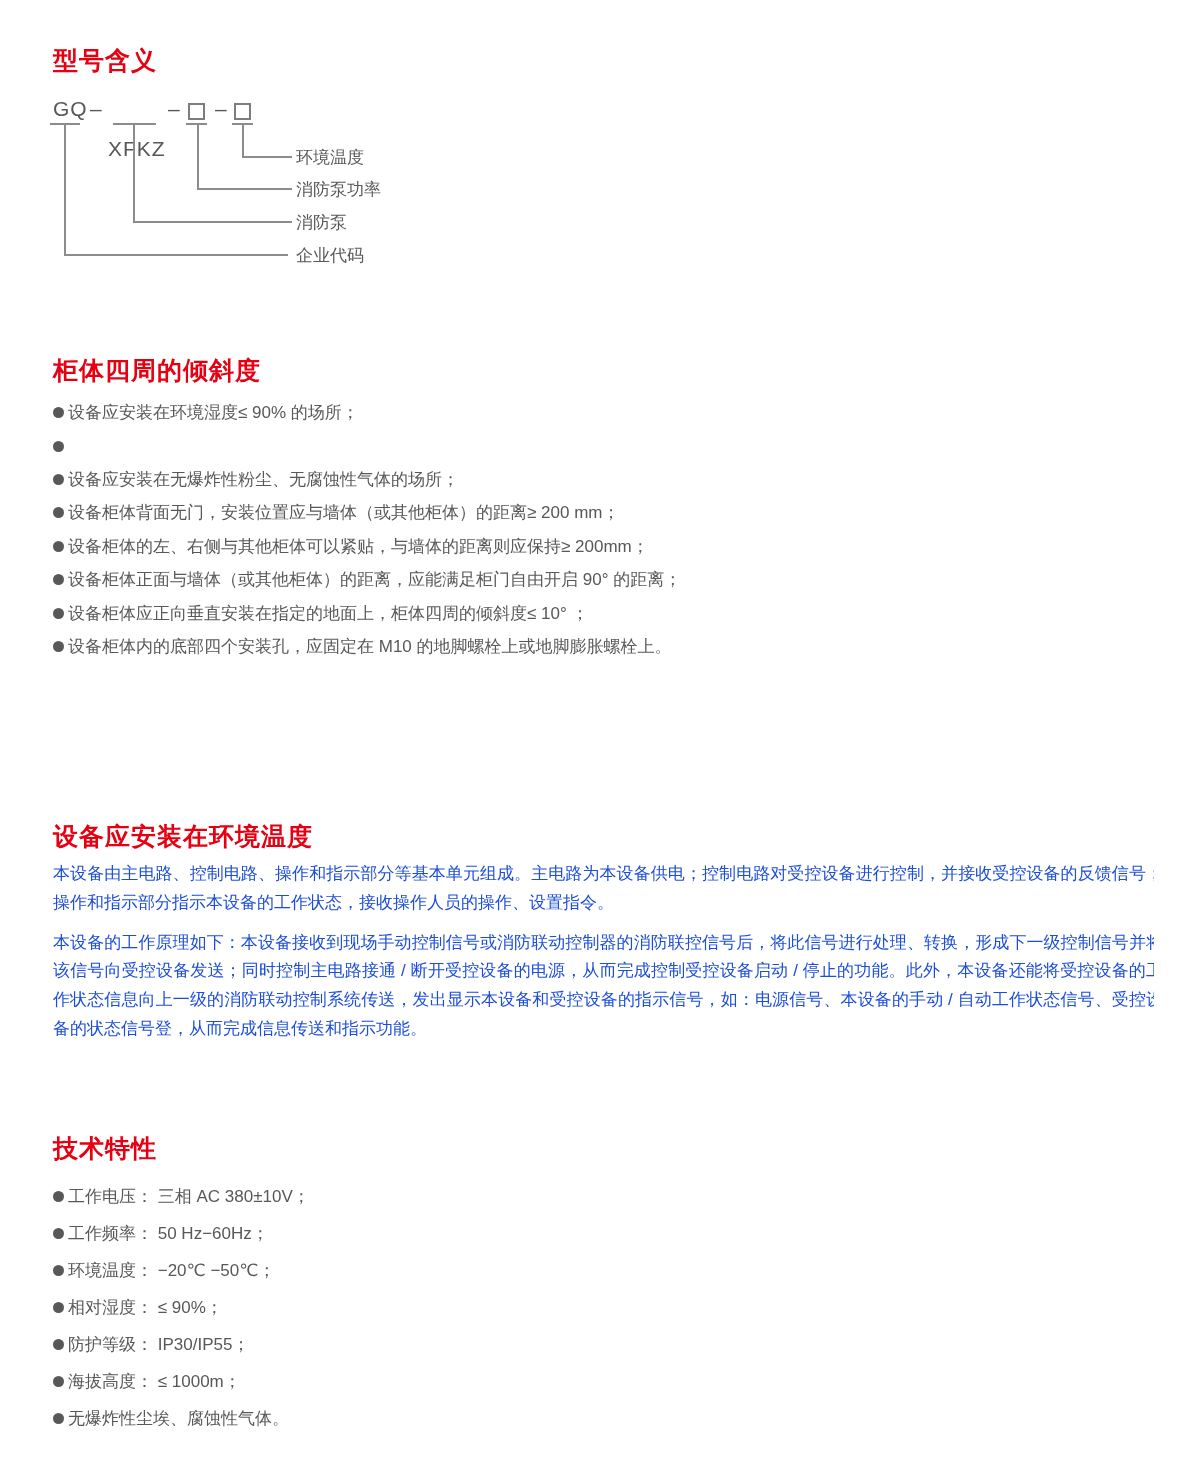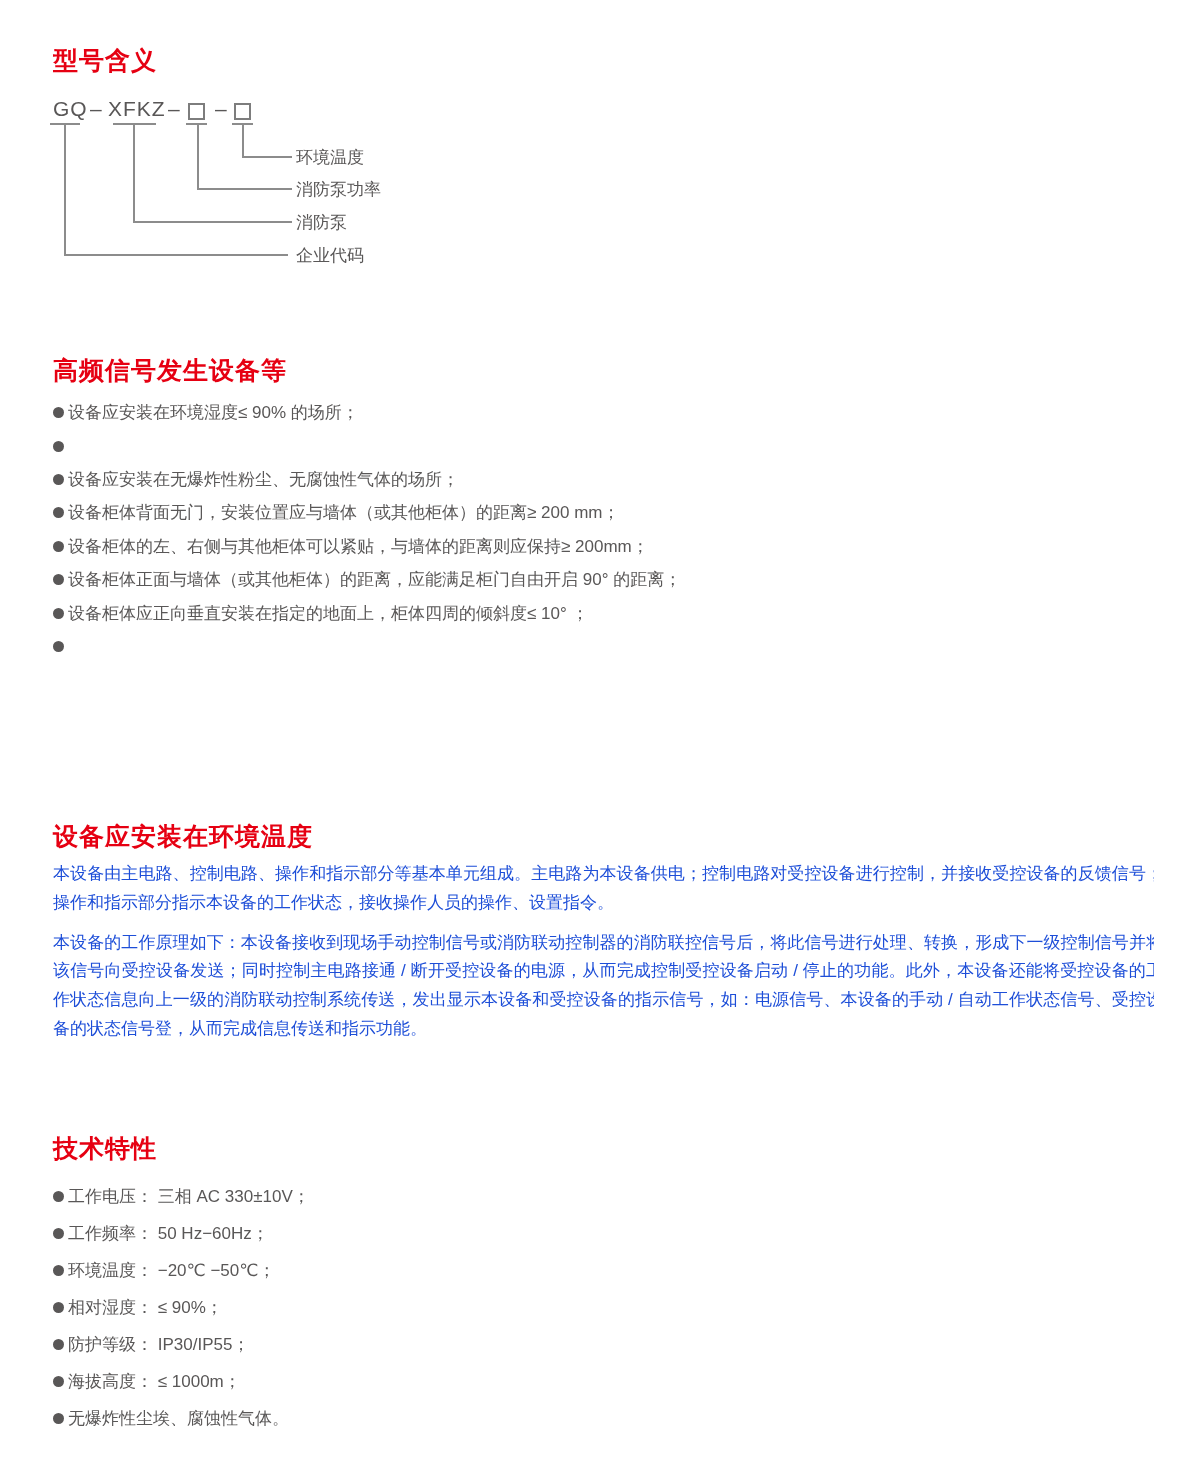--- a/index.html
+++ b/index.html
@@ -49,21 +49,21 @@
 <body>
 
 <div class="page">
 
   <div class="sec-title" style="top:48px;">型号含义</div>
 
   <div class="diagram">
 
     <span class="code-seg" style="left:0;">GQ</span>
     <span class="code-dash" style="left:37px;">–</span>
-    <span class="code-seg" style="left:55px;">XFKZ</span>
+    <span class="code-seg" style="left:55px;margin-top:40px;">XFKZ</span>
     <span class="code-dash" style="left:115px;">–</span>
     <span class="ph-box" style="left:135px;"></span>
     <span class="code-dash" style="left:162px;">–</span>
     <span class="ph-box" style="left:181px;"></span>
 
     <span class="u-line" style="left:-3px; width:30px;"></span>
     <span class="u-line" style="left:60px; width:43px;"></span>
     <span class="u-line" style="left:133px; width:21px;"></span>
     <span class="u-line" style="left:179px; width:21px;"></span>
 
@@ -76,21 +76,21 @@
     <span class="h-line" style="left:144px; top:92px;  width:95px;"></span>
     <span class="h-line" style="left:80px;  top:125px; width:159px;"></span>
     <span class="h-line" style="left:11px;  top:158px; width:224px;"></span>
 
     <span class="d-label" style="top:53px;">环境温度</span>
     <span class="d-label" style="top:85px;">消防泵功率</span>
     <span class="d-label" style="top:118px;">消防泵</span>
     <span class="d-label" style="top:151px;">企业代码</span>
   </div>
 
-  <div class="sec-title" style="top:358px;">高频信号发生设备等</div>
+  <div class="sec-title" style="top:358px;">柜体四周的倾斜度</div>
   <ul class="blist env-list" style="top:396px;">
     <li>
         <span class="dot"></span>
         <span>设备应安装在环境湿度≤ 90% 的场所；</span>
       </li>
     <li>
         <span class="dot"></span>
       </li>
     <li>
         <span class="dot"></span>
@@ -107,34 +107,35 @@
     <li>
         <span class="dot"></span>
         <span>设备柜体正面与墙体（或其他柜体）的距离，应能满足柜门自由开启 90° 的距离；</span>
       </li>
     <li>
         <span class="dot"></span>
         <span>设备柜体应正向垂直安装在指定的地面上，柜体四周的倾斜度≤ 10° ；</span>
       </li>
     <li>
         <span class="dot"></span>
+        <span>设备柜体内的底部四个安装孔，应固定在 M10 的地脚螺栓上或地脚膨胀螺栓上。</span>
       </li>
   </ul>
 
   <div class="sec-title" style="top:824px;">设备应安装在环境温度</div>
   <div class="paras" style="top:860px;">
     <p>本设备由主电路、控制电路、操作和指示部分等基本单元组成。主电路为本设备供电；控制电路对受控设备进行控制，并接收受控设备的反馈信号；操作和指示部分指示本设备的工作状态，接收操作人员的操作、设置指令。</p>
     <p>本设备的工作原理如下：本设备接收到现场手动控制信号或消防联动控制器的消防联控信号后，将此信号进行处理、转换，形成下一级控制信号并将该信号向受控设备发送；同时控制主电路接通 / 断开受控设备的电源，从而完成控制受控设备启动 / 停止的功能。此外，本设备还能将受控设备的工作状态信息向上一级的消防联动控制系统传送，发出显示本设备和受控设备的指示信号，如：电源信号、本设备的手动 / 自动工作状态信号、受控设备的状态信号登，从而完成信息传送和指示功能。</p>
   </div>
 
   <div class="sec-title" style="top:1136px;">技术特性</div>
   <ul class="blist tech-list" style="top:1178px;">
     <li>
         <span class="dot"></span>
-        <span>工作电压： 三相 AC 330±10V；</span>
+        <span>工作电压： 三相 AC 380±10V；</span>
       </li>
     <li>
         <span class="dot"></span>
         <span>工作频率： 50 Hz−60Hz；</span>
       </li>
     <li>
         <span class="dot"></span>
         <span>环境温度： −20℃ −50℃；</span>
       </li>
     <li>

